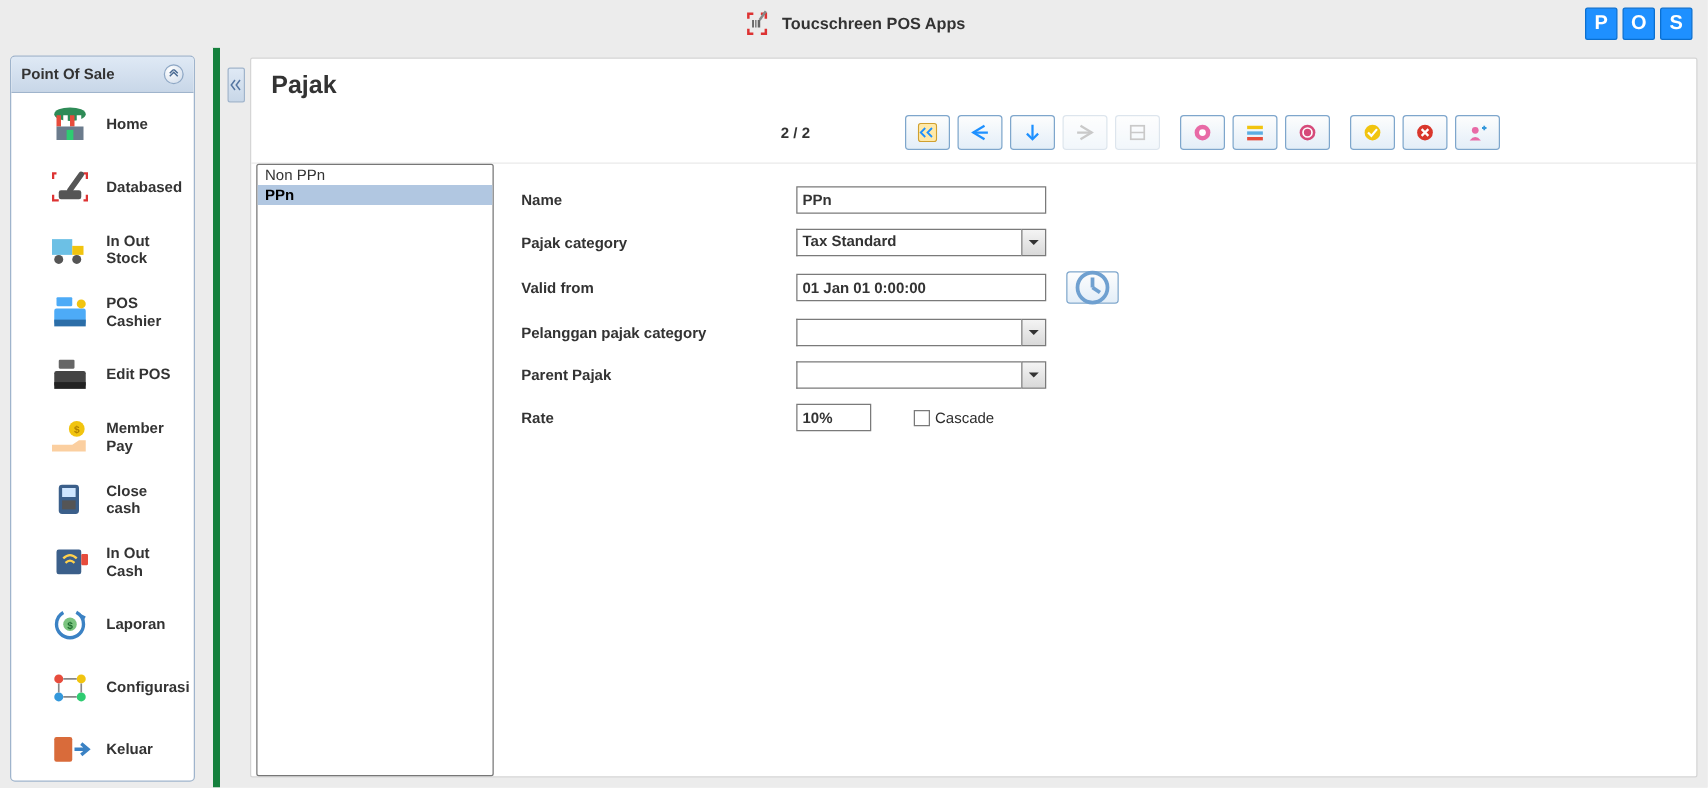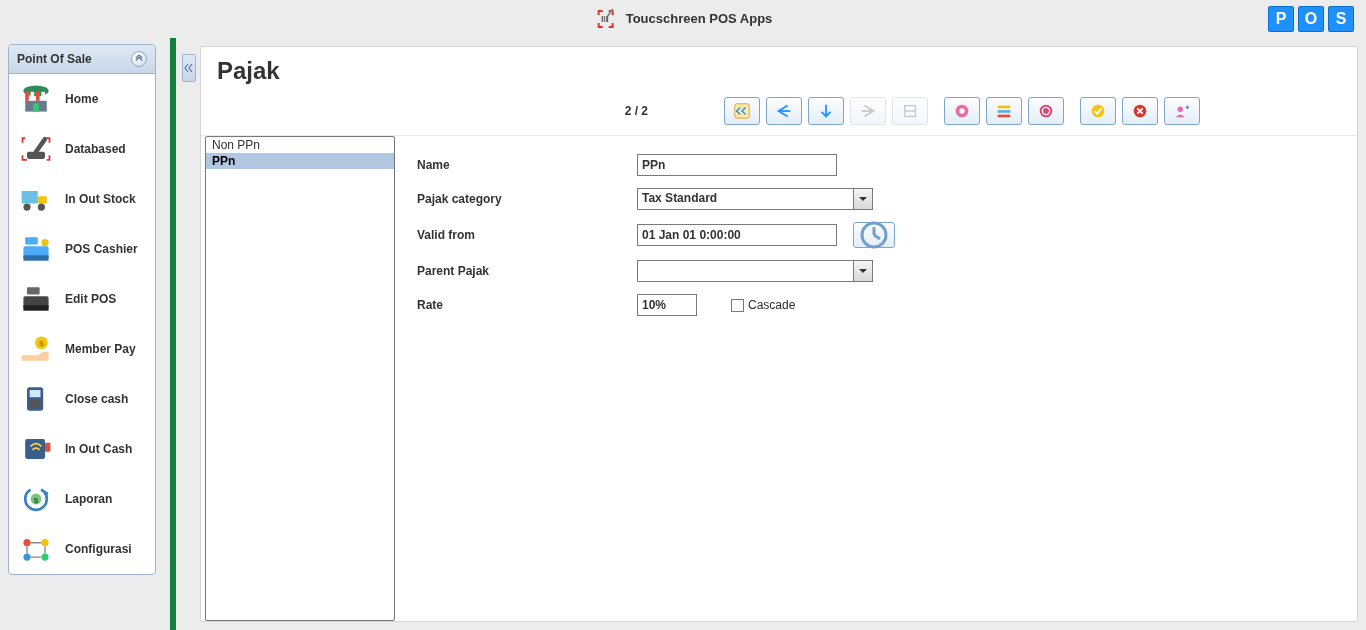--- a/index.html
+++ b/index.html
@@ -92,20 +92,21 @@
   }
   .side-item {
     display: flex;
     align-items: center;
     gap: 10px;
     padding: 8px 8px;
     font-weight: bold;
     color: #333;
     font-size: 12px;
     cursor: default;
+    margin-left: 20px;
   }
   .side-icon {
     width: 38px; height: 34px;
     display:flex; align-items:center; justify-content:center;
     flex-shrink: 0;
   }
   .side-icon svg { width: 36px; height: 32px; }
 
   
   .content {
@@ -121,21 +122,21 @@
     top: 8px;
     bottom: 8px;
     background: #fff;
     border: 1px solid #d5d5d5;
     border-radius: 2px;
     display: flex;
     flex-direction: column;
   }
   .page-title-row {
     padding: 10px 16px 6px;
-    font-size: 24px;
+    font-size: 20px;
     font-weight: bold;
     color: #333;
   }
   .toolbar-row {
     display: flex;
     align-items: center;
     padding: 6px 16px 10px;
     flex-wrap: wrap;
     justify-content: center;
     gap: 36px;
@@ -207,21 +208,21 @@
     color: #333;
     background: #fff;
     height: 22px;
   }
   .txt { width: 200px; }
   .small { width: 60px; }
   .sel-wrap {
     position: relative;
     display: inline-flex;
     align-items: stretch;
-    width: 236px;
+    width: 200px;
   }
   .sel-wrap .sel {
     flex: 1;
     border-right: none;
   }
   .sel-drop {
     width: 20px;
     background: linear-gradient(#f4f4f4,#d9d9d9);
     border:1px solid #7a7a7a;
     display:flex;align-items:center;justify-content:center;
@@ -400,20 +401,29 @@
               <svg viewBox="0 0 40 34">
                 <circle cx="10" cy="10" r="4" fill="#e74c3c"></circle>
                 <circle cx="30" cy="10" r="4" fill="#f1c40f"></circle>
                 <circle cx="10" cy="26" r="4" fill="#3498db"></circle>
                 <circle cx="30" cy="26" r="4" fill="#2ecc71"></circle>
                 <path d="M14 10 h12 M30 14 v8 M26 26 h-12 M10 22 v-8" stroke="#888" stroke-width="1.5" fill="none"></path>
               </svg>
             </span>
           <span>Configurasi</span>
         </div>
+        <div class="side-item">
+          <span class="side-icon">
+              <svg viewBox="0 0 40 34">
+                <rect x="6" y="6" width="16" height="22" fill="#d96b3a" rx="2"></rect>
+                <path d="M24 17 h10 M30 12 l6 5 l-6 5" stroke="#3b82c4" stroke-width="3" fill="none"></path>
+              </svg>
+            </span>
+          <span>Keluar</span>
+        </div>
       </div>
     </div>
   </div>
 
   <div class="content">
     <div class="grip">
       <svg viewBox="0 0 10 12">
           <path d="M4 2 L1 6 L4 10" stroke="#5576a2" fill="none" stroke-width="1.2"></path>
           <path d="M8 2 L5 6 L8 10" stroke="#5576a2" fill="none" stroke-width="1.2"></path>
         </svg>
@@ -529,20 +539,31 @@
             <input class="txt" value="01 Jan 01 0:00:00" style="">
             <div class="date-btn">
                 <svg viewBox="0 0 20 20">
                   <circle cx="10" cy="10" r="6" fill="none" stroke="#6fa0d0" stroke-width="1.5"></circle>
                   <line x1="10" y1="10" x2="10" y2="6" stroke="#6fa0d0" stroke-width="1.5"></line>
                   <line x1="10" y1="10" x2="13" y2="12" stroke="#6fa0d0" stroke-width="1.5"></line>
                 </svg>
               </div>
           </div>
 
+          <div class="form-row">
+            <div class="form-label">Pelanggan pajak category</div>
+            <div class="sel-wrap">
+              <div class="sel"></div>
+              <div class="sel-drop">
+                  <svg viewBox="0 0 10 10">
+                    <path d="M1 3 L5 7 L9 3 z" fill="#333"></path>
+                  </svg>
+                </div>
+            </div>
+          </div>
 
           <div class="form-row">
             <div class="form-label">Parent Pajak</div>
             <div class="sel-wrap">
               <div class="sel"></div>
               <div class="sel-drop">
                   <svg viewBox="0 0 10 10">
                     <path d="M1 3 L5 7 L9 3 z" fill="#333"></path>
                   </svg>
                 </div>

